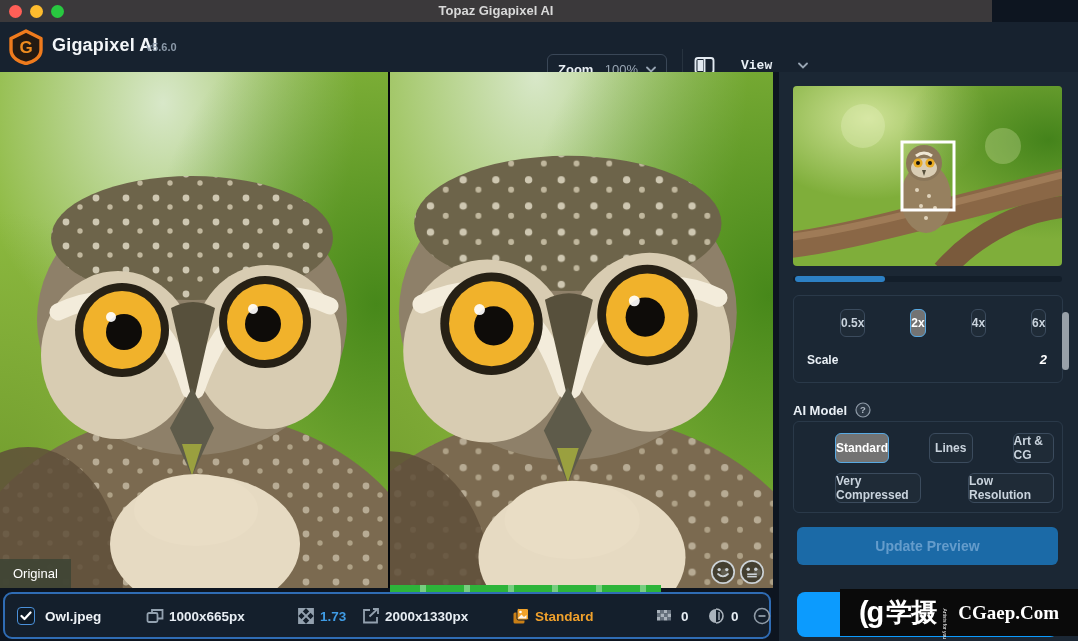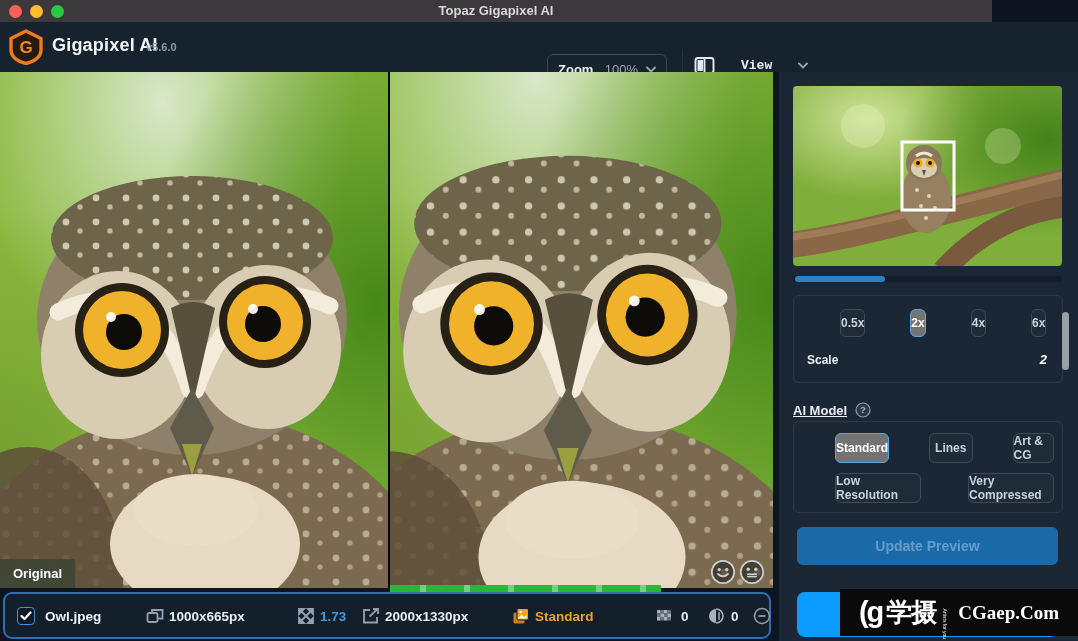--- a/index.html
+++ b/index.html
@@ -30,21 +30,21 @@
   
   .main { position:absolute; left:0; top:72px; width:773px; height:516px; background:#000; }
   .pane { position:absolute; top:0; height:516px; overflow:hidden; }
   .pane-left { left:0; width:388px; }
   .pane-right { left:390px; width:383px; }
   .pane svg.owlpic { display:block; width:388px; height:516px; }
   .pane-right svg.owlpic { transform:translate(-14px,-10px) scale(1.09); transform-origin:50% 42%; }
   .pane-divider { position:absolute; left:388px; top:0; width:2px; height:516px; background:#05080c; }
 
   .badge-original { position:absolute; left:0; top:487px; height:29px; padding:0 13px; line-height:29px;
-    background:rgba(62,68,52,.88); color:#fff; font-size:13px; font-weight:bold; }
+    background:rgba(62,68,52,.88); color:#fff; font-size:13px; font-weight:normal; }
   .preview-bar { position:absolute; left:390px; top:489px; width:271px; height:24px; background:rgba(49,59,43,.9);
     display:flex; align-items:center; justify-content:space-between; padding:0 10px; }
   .preview-label { color:#fff; font-size:13px; font-weight:bold; }
   .preview-status { color:#b6bfad; font-size:13px; font-weight:bold; }
   .green-strip { position:absolute; left:390px; top:513px; width:271px; height:7px; background:#2db43a;
     background-image:repeating-linear-gradient(90deg, transparent 0 30px, rgba(255,255,255,.35) 30px 36px, transparent 36px 44px); }
   .feedback { position:absolute; left:710px; top:487px; display:flex; gap:3px; }
   .face-btn { width:26px; height:26px; cursor:pointer; }
 
   
@@ -57,21 +57,21 @@
   .scale-box { position:absolute; left:14px; top:223px; width:270px; height:88px; border:1px solid #2a3949; border-radius:6px; }
   .scale-btn-row { position:absolute; left:13px; right:13px; top:13px; display:flex; gap:12px; }
   .pill-btn { flex:1; height:28px; border:1px solid #3b4b5d; border-radius:6px; background:rgba(255,255,255,.02);
     color:#c9d3dd; font-size:12px; font-weight:bold; display:flex; align-items:center; justify-content:center; cursor:pointer;margin-left:33px; }
   .pill-btn.active { background:#737373; border-color:#58a9e2; color:#fff; }
   .scale-meta { position:absolute; left:13px; right:15px; top:56px; display:flex; justify-content:space-between; align-items:center; }
   .scale-label { color:#e9eff5; font-size:12px; font-weight:bold; }
   .scale-value { color:#fff; font-size:13px; font-weight:bold; font-style:italic; }
 
   .ai-model-row { position:absolute; left:14px; top:330px; display:flex; align-items:center; gap:8px; }
-  .ai-model-label { color:#e9eff5; font-size:13px; font-weight:bold;text-decoration:underline; }
+  .ai-model-label { color:#e9eff5; font-size:13px; font-weight:bold; }
   .model-box { position:absolute; left:14px; top:349px; width:270px; height:92px; border:1px solid #2a3949; border-radius:6px; }
   .model-row1 { position:absolute; left:8px; right:8px; top:11px; display:flex; gap:7px; }
   .model-row2 { position:absolute; left:8px; right:8px; top:51px; display:flex; gap:14px; }
   .model-btn { height:30px; }
   .m-standard { flex:1.05; } .m-lines { flex:1; } .m-artcg { flex:0.95; }
   .m-lowres { flex:1; } .m-verycomp { flex:1; }
 
   .update-btn { position:absolute; left:18px; top:455px; width:261px; height:38px; background:#1b6aa7; border-radius:6px;
     border:none; color:rgba(160,197,233,.55); font-size:14px; font-weight:bold; font-family:inherit; cursor:pointer; }
   .save-btn { position:absolute; left:18px; top:520px; width:261px; height:45px; background:#0c9bfe; border-radius:8px; border:none; cursor:pointer; }
@@ -297,22 +297,22 @@
       </svg>
     </div>
 
     <div class="model-box">
       <div class="model-row1">
         <div class="pill-btn model-btn m-standard active">Standard</div>
         <div class="pill-btn model-btn m-lines">Lines</div>
         <div class="pill-btn model-btn m-artcg">Art &amp; CG</div>
       </div>
       <div class="model-row2">
+        <div class="pill-btn model-btn m-verycomp">Very Compressed</div>
         <div class="pill-btn model-btn m-lowres">Low Resolution</div>
-        <div class="pill-btn model-btn m-verycomp">Very Compressed</div>
       </div>
     </div>
 
     <button class="update-btn">Update Preview</button>
     <button class="save-btn"></button>
   </div>
 
   <div class="scrollbar-thumb"></div>
 
   <div class="footer-row">

